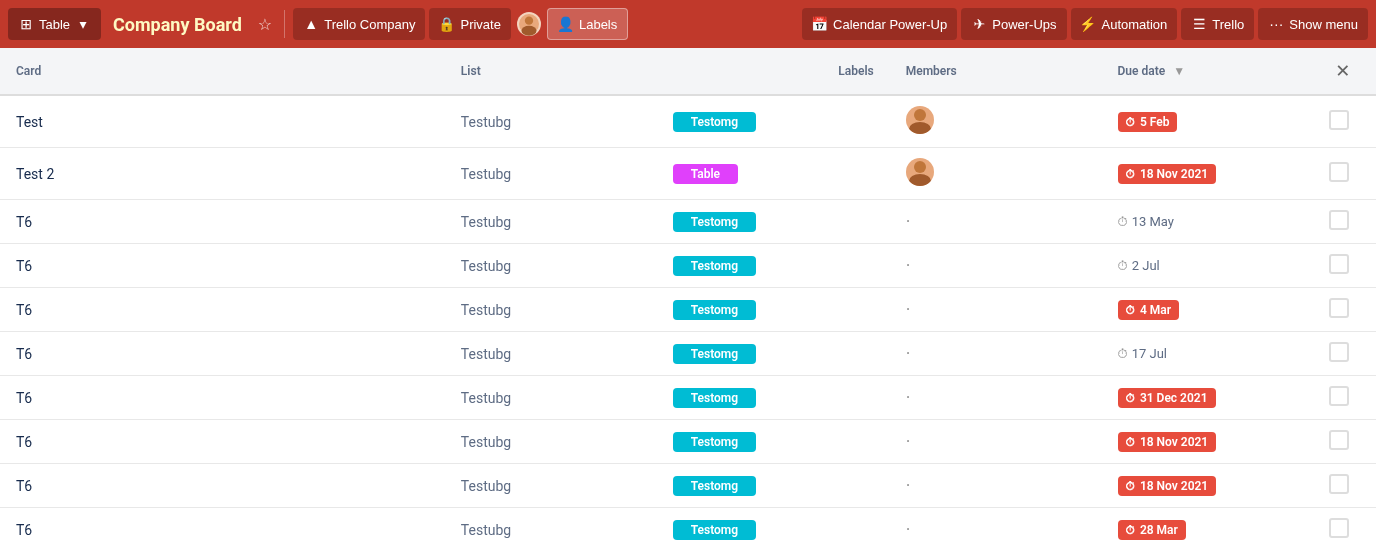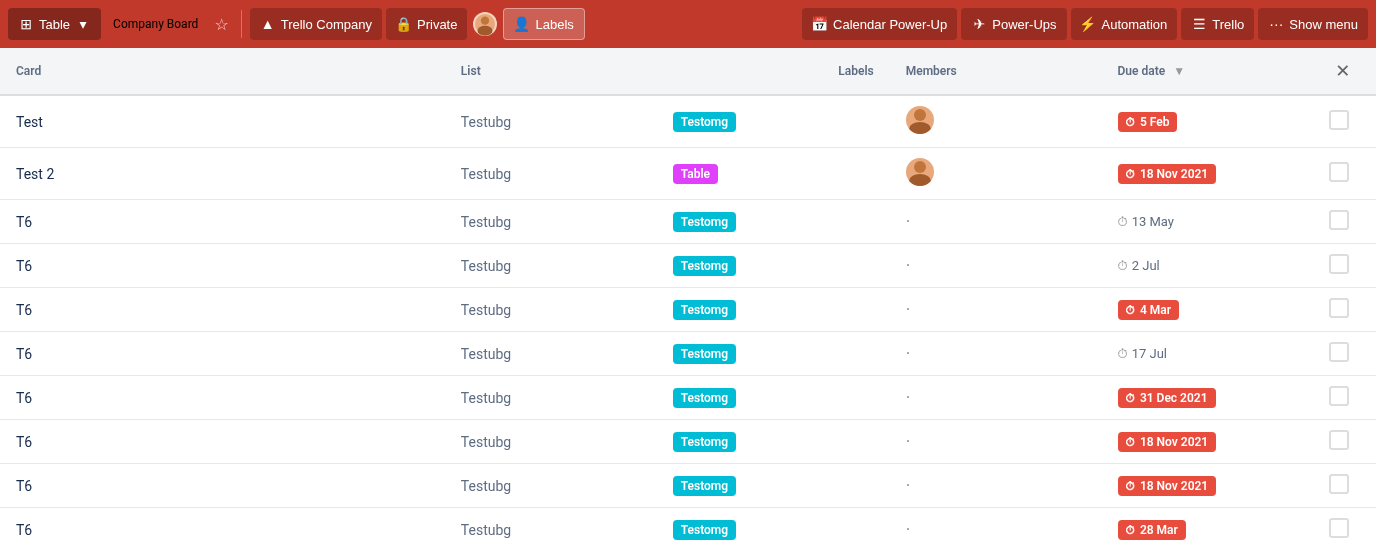--- a/index.html
+++ b/index.html
@@ -23,23 +23,23 @@
       border-radius: 4px;
       color: #fff;
       padding: 5px 10px;
       font-size: 13px;
       cursor: pointer;
       height: 32px;
       white-space: nowrap;
     }
     .topbar-btn.active { background: rgba(0,0,0,0.3); }
     .board-title {
-      color: #000000;
-      font-size: 12px;
-      font-weight: 400;
+      color: #fef9c3;
+      font-size: 18px;
+      font-weight: 700;
       padding: 0 8px;
       white-space: nowrap;
     }
     .topbar-icon {
       width: 16px;
       height: 16px;
       display: inline-flex;
       align-items: center;
       justify-content: center;
       font-size: 14px;
@@ -119,21 +119,21 @@
       font-size: 14px;
       color: #172b4d;
     }
     td.col-list {
       color: #5e6c84;
       font-size: 14px;
     }
     .label-badge {
       display: inline-block;
       border-radius: 4px;
-      padding: 3px 8px;
+      padding: 3px 18px;
       font-size: 12px;
       font-weight: 600;
       color: #fff;
     }
     .label-cyan { background: #00bcd4; }
     .label-pink { background: #e040fb; }
 
     .member-avatar {
       width: 28px;
       height: 28px;

